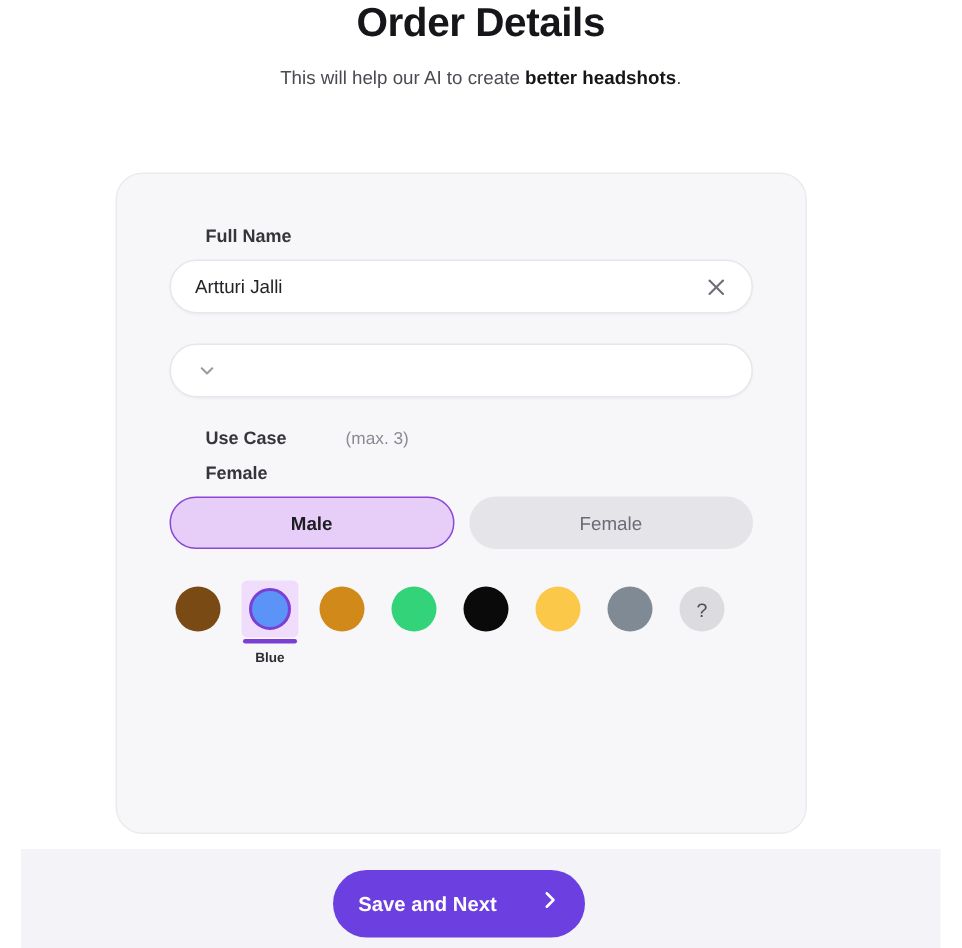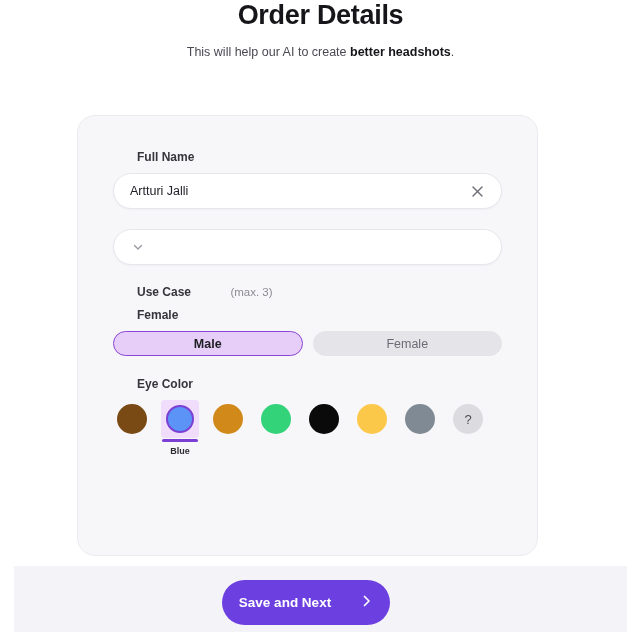--- a/index.html
+++ b/index.html
@@ -74,21 +74,21 @@
     width: 16px; height: 16px;
     display: flex; align-items: center; justify-content: center;
     flex: 0 0 auto;
   }
   .icon-x svg { stroke: #6e6e78; }
   .icon-chevron svg { stroke: #9a9aa4; }
 
   .gender-row { display: flex; gap: 10px; margin-bottom: 21px; }
   .gender-btn {
     flex: 1;
-    height: 25px;
+    height: 35px;
     border-radius: 18px;
     display: flex; align-items: center; justify-content: center;
     font-size: 12.5px;
     cursor: pointer;
   }
   .gender-btn.selected {
     background: #e6cef9;
     border: 1.6px solid #8b46d6;
     color: #1d1d22;
     font-weight: bold;
@@ -210,21 +210,20 @@
           <div class="gender-btn selected">
             <span>Male</span>
           </div>
           <div class="gender-btn unselected">
             <span>Female</span>
           </div>
         </div>
     </div>
 
     <div class="field">
-      <span class="field-label">Eye Color</span>
       <div class="swatch-row">
           <div class="swatch-cell">
             <div class="holder">
               <div class="dot" style="background: rgb(122, 74, 21);"></div>
             </div>
           </div>
           <div class="swatch-cell selected">
             <div class="holder">
               <div class="dot" style="background: rgb(91, 147, 247);"></div>
             </div>

